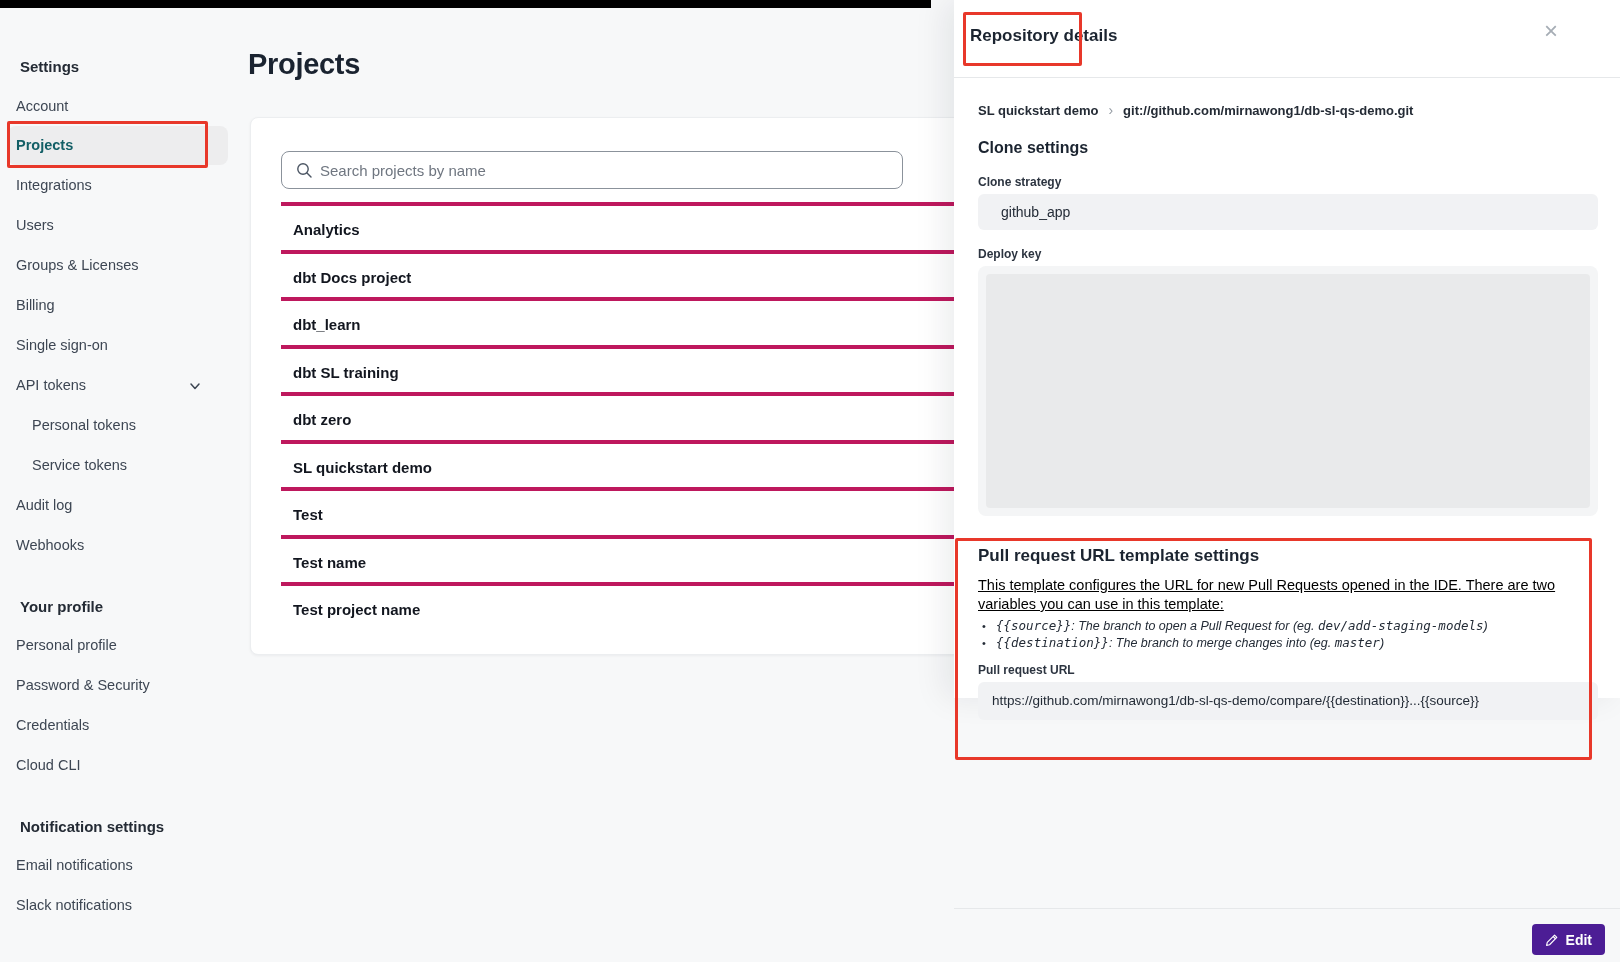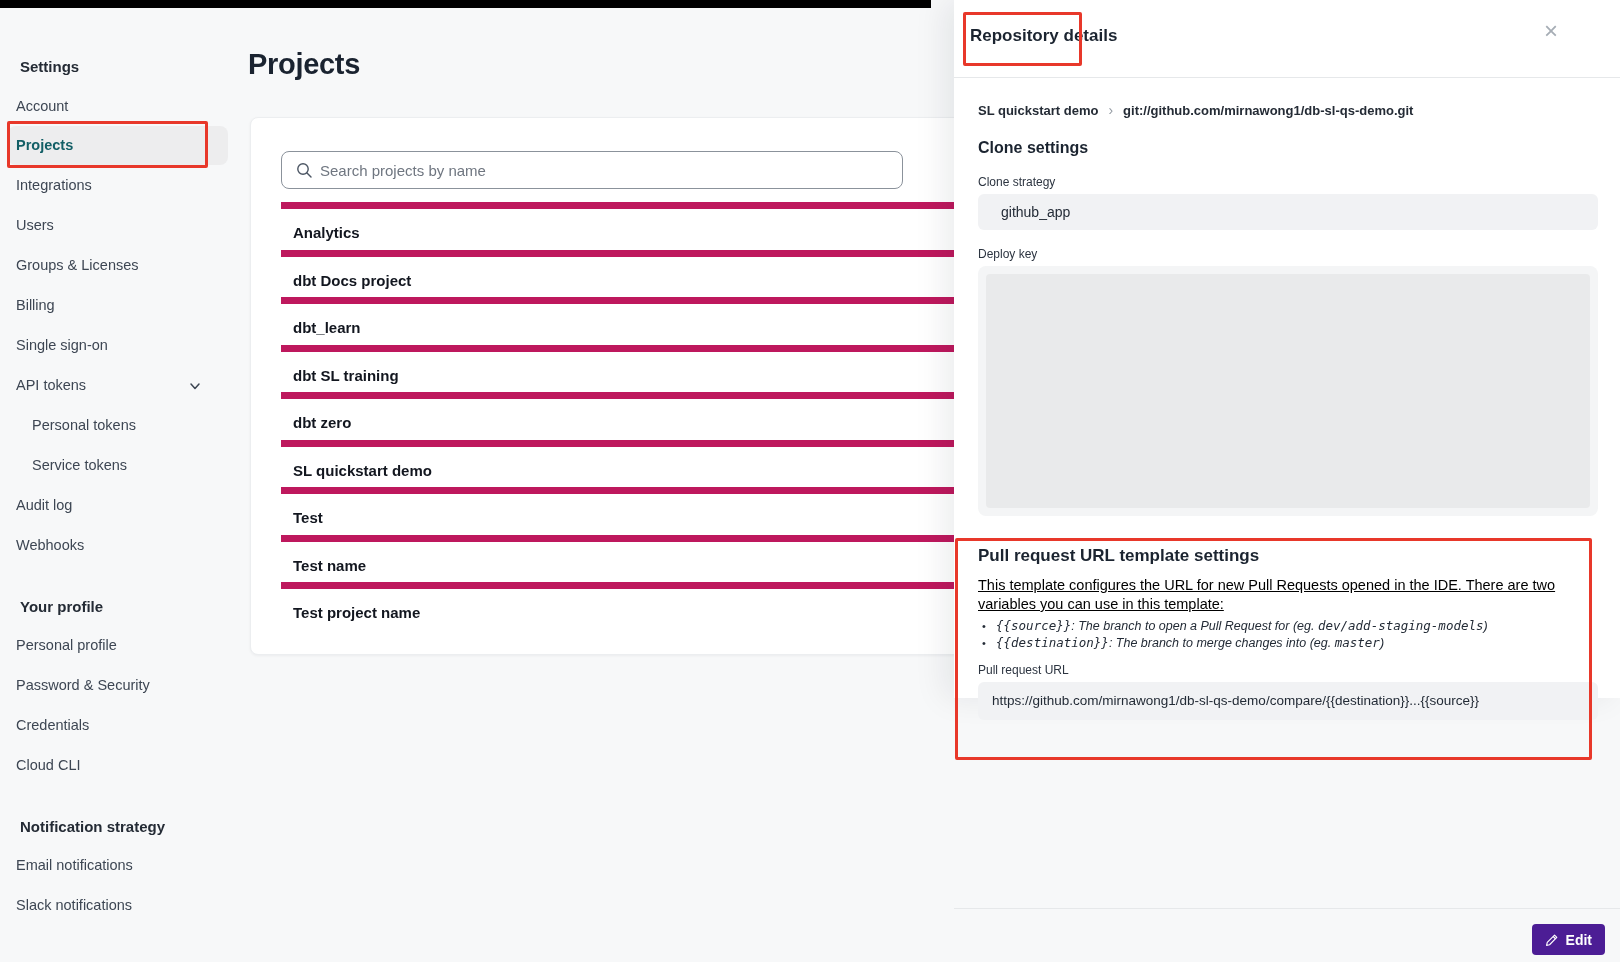--- a/index.html
+++ b/index.html
@@ -27,32 +27,32 @@
   .ann-projects { left:7px; top:121px; width:201px; height:47px; }
 
   
   .page-title { position:absolute; left:248px; top:48px; font-size:29px; font-weight:bold; color:#1a2330; letter-spacing:-0.3px; z-index:2; }
   .card { position:absolute; left:250px; top:117px; width:930px; height:538px; background:#fff; border:1px solid #eceef0; border-radius:8px; box-shadow:0 1px 3px rgba(20,24,40,.05); z-index:1; }
   .search-wrap { position:absolute; left:30px; top:33px; width:622px; height:38px; border:1px solid #8b929b; border-radius:8px; background:#fff; }
   .search-wrap svg { position:absolute; left:14px; top:10px; }
   .search-input { position:absolute; left:38px; top:1px; width:570px; height:34px; border:none; outline:none; font-family:"Liberation Sans",sans-serif; font-size:15px; color:#701a75; background:transparent; }
   .search-input::placeholder { color:#6f7680; opacity:1; }
   .rows { position:absolute; left:30px; right:0; top:84px; }
-  .row { height:47.5px; line-height:47.5px; border-top:7px solid #be185d; font-size:15px; font-weight:bold; color:#12161f; padding-left:12px; cursor:pointer; }
+  .row { height:47.5px; line-height:47.5px; border-top:4px solid #be185d; font-size:15px; font-weight:bold; color:#12161f; padding-left:12px; cursor:pointer; }
 
   
   .panel { position:absolute; left:954px; top:0; width:666px; height:698px; background:#fff; box-shadow:-10px 0 30px rgba(16,24,40,.08); z-index:5; }
   .panel-title { position:absolute; left:16px; top:26px; font-size:17px; font-weight:bold; color:#1b2430; }
   .ann-title { left:9px; top:12px; width:119px; height:54px; }
   .close-btn { position:absolute; left:584px; top:18px; width:26px; height:26px; font-size:24px; line-height:26px; text-align:center; color:#a6adb5; cursor:pointer; font-weight:normal; }
   .hdiv { position:absolute; left:0; width:666px; height:1px; background:#e6e8ea; }
   .breadcrumb { position:absolute; left:24px; top:102px; font-size:13px; font-weight:bold; color:#242b35; white-space:nowrap; }
   .breadcrumb .sep { color:#949ba3; font-weight:normal; font-size:14px; margin:0 10px; }
   .sec-heading { position:absolute; left:24px; font-size:16px; font-weight:bold; color:#1b2430; }
-  .field-label { position:absolute; left:24px; font-size:12px; font-weight:normal; color:#2c3440; }
+  .field-label { position:absolute; left:24px; font-size:12px; font-weight:bold; color:#2c3440; }
   .gray-input { position:absolute; left:24px; width:620px; background:#f1f2f4; border-radius:6px; font-size:14px; color:#232b36; }
   .input-strategy { top:194px; height:36px; line-height:36px; padding-left:23px; }
   .deploy-box { position:absolute; left:24px; top:266px; width:620px; height:250px; background:#f4f5f6; border-radius:8px; }
   .deploy-inner { position:absolute; left:8px; top:8px; right:8px; bottom:8px; background:#e9eaeb; border-radius:4px; }
   .ann-pr { left:1px; top:538px; width:637px; height:222px; }
   .pr-heading { position:absolute; left:24px; top:546px; font-size:17px; font-weight:bold; color:#1b2430; }
   .pr-desc { position:absolute; left:24px; top:576px; width:600px; font-size:14.5px; line-height:19px; color:#000000;text-decoration:underline; }
   .pr-bullets { position:absolute; left:28px; top:618px; }
   .bullet-line { font-size:12.5px; font-style:italic; color:#232b36; line-height:16.5px; white-space:nowrap; }
   .bullet-line .dot { display:inline-block; width:14px; font-style:normal; font-size:11px; color:#232b36; }
@@ -96,21 +96,21 @@
   <div class="nav-item indent" style="top:455px">Service tokens</div>
   <div class="nav-item" style="top:495px">Audit log</div>
   <div class="nav-item" style="top:535px">Webhooks</div>
 
   <div class="side-heading" style="top:597px">Your profile</div>
   <div class="nav-item" style="top:635px">Personal profile</div>
   <div class="nav-item" style="top:675px">Password &amp; Security</div>
   <div class="nav-item" style="top:715px">Credentials</div>
   <div class="nav-item" style="top:755px">Cloud CLI</div>
 
-  <div class="side-heading" style="top:817px">Notification strategy</div>
+  <div class="side-heading" style="top:817px">Notification settings</div>
   <div class="nav-item" style="top:855px">Email notifications</div>
   <div class="nav-item" style="top:895px">Slack notifications</div>
 </div>
 
 <h1 class="page-title">Projects</h1>
 
 <div class="card">
   <div class="search-wrap">
     <svg width="17" height="17" viewBox="0 0 17 17">
         <circle cx="7" cy="7" r="5.2" fill="none" stroke="#4b5563" stroke-width="1.4"></circle>

